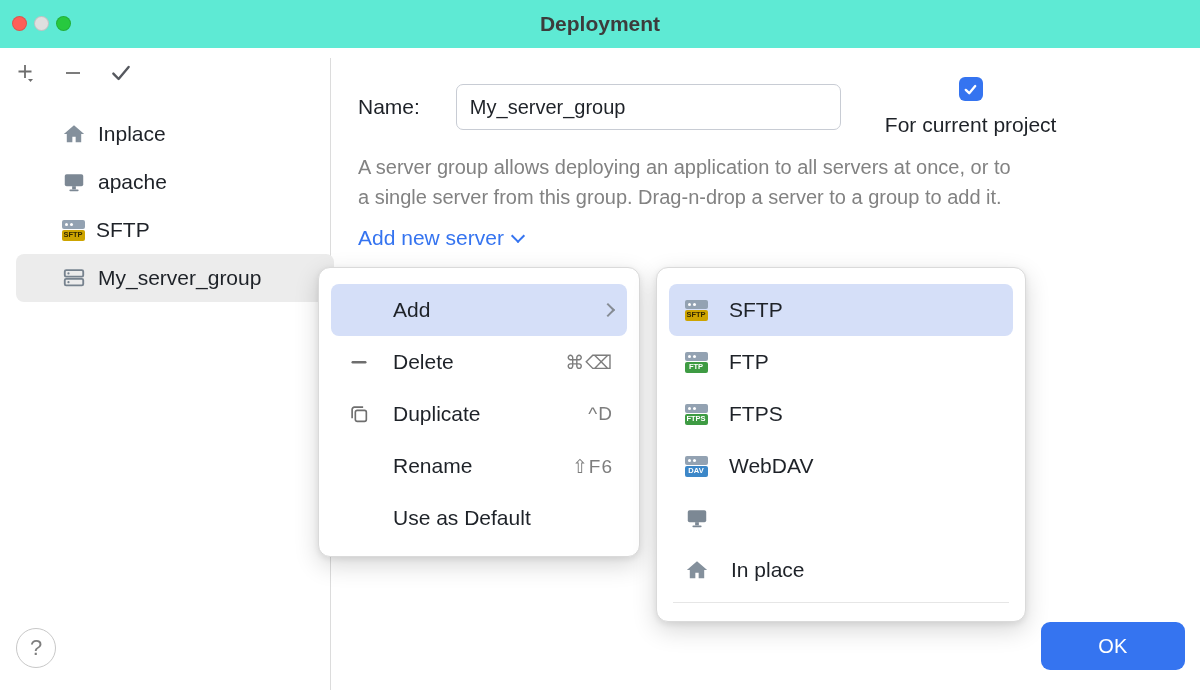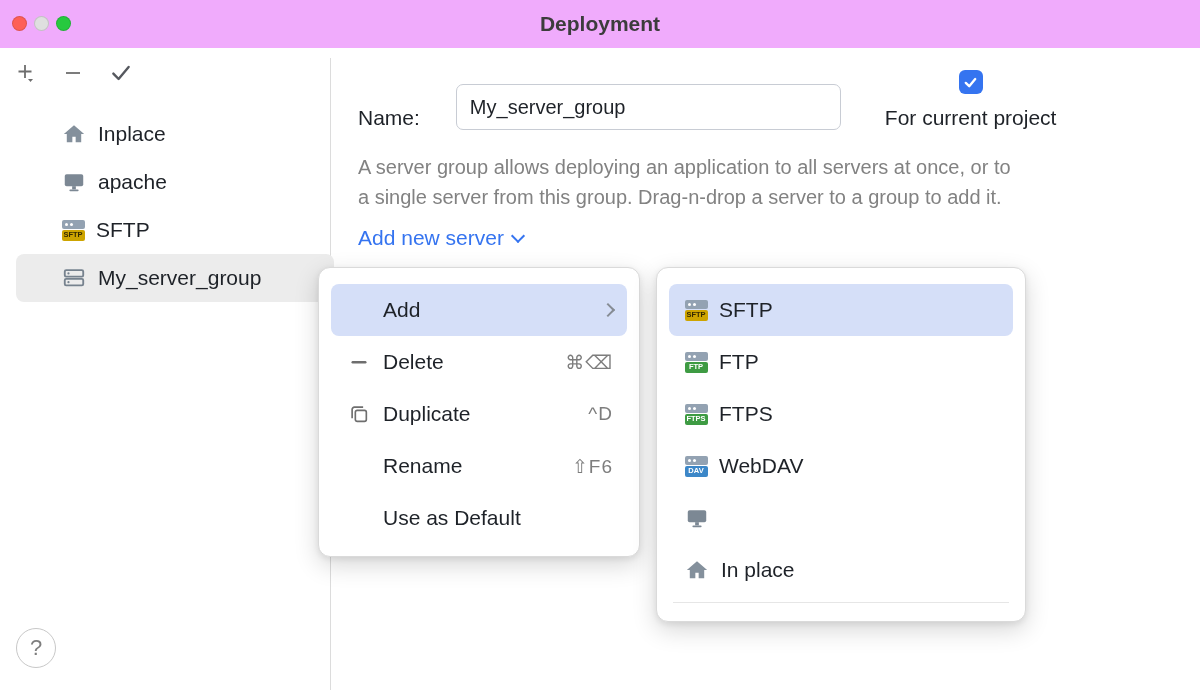--- a/index.html
+++ b/index.html
@@ -1,55 +1,55 @@
 <!DOCTYPE html>
 <html style="--accent: #3574F0; --menu_highlight: #D5DFF8; --selection: #ECECEC;"><head>
 <meta charset="utf-8">
 <style>
   html,body{margin:0;padding:0;background:#e8e8e8;}
   .window{
     position:relative;width:1200px;height:690px;background:#fff;overflow:hidden;
     font-family:"Liberation Sans",sans-serif;color:#1e2228;
   }
   
-  .titlebar{position:absolute;top:0;left:0;right:0;height:48px;background:#f0abfc;text-decoration:underline;}
+  .titlebar{position:absolute;top:0;left:0;right:0;height:48px;background:#5eead4;text-decoration:underline;}
   .traffic{position:absolute;top:16px;left:12px;display:flex;gap:7px;}
   .tl{width:15px;height:15px;border-radius:50%;border:1px solid rgba(0,0,0,.12);box-sizing:border-box;}
   .tl.red{background:#fe5f57;}
   .tl.gray{background:#dfdfdf;}
   .tl.green{background:#27c93f;}
   .win-title{position:absolute;top:0;left:0;right:0;height:48px;display:flex;align-items:center;justify-content:center;
     font-size:21px;font-weight:700;color:#3c3c3c;}
   
   .v-divider{position:absolute;left:330px;top:58px;bottom:0;width:1px;background:#dcdcdc;}
   .side-toolbar{position:absolute;top:58px;left:10px;display:flex;gap:18px;}
   .tb-btn{width:30px;height:30px;display:flex;align-items:center;justify-content:center;border-radius:4px;position:relative;}
   .side-list{position:absolute;top:110px;left:10px;width:330px;padding:0 6px;box-sizing:border-box;}
   .side-row{height:48px;display:flex;align-items:center;gap:10px;padding-left:44px;border-radius:8px;font-size:21px;}
   .side-row.selected{background:var(--selection,#ececec);}
   
   .main{position:absolute;left:331px;top:48px;right:0;bottom:0;}
-  .name-row{position:absolute;top:36px;left:27px;right:10px;height:46px;display:flex;align-items:flex-end;}
+  .name-row{position:absolute;top:36px;left:27px;right:10px;height:46px;display:flex;align-items:center;}
   .name-label{font-size:21px;}
   .name-input{margin-left:36px;width:357px;height:44px;border:1px solid #c8ccd4;border-radius:7px;
     font-family:"Liberation Sans",sans-serif;font-size:20px;color:#1e2228;padding:0 13px;outline:none;background:#fff;}
   .cb-wrap{margin-left:44px;display:flex;align-items:center;gap:12px;cursor:default;flex-direction:column;}
   .checkbox{width:24px;height:24px;border-radius:6px;background:var(--accent,#3574f0);display:flex;align-items:center;justify-content:center;}
   .cb-label{font-size:21px;}
   .desc{position:absolute;top:104px;left:27px;font-size:20px;line-height:30px;color:#828282;}
   .add-link{position:absolute;top:178px;left:27px;display:flex;align-items:center;gap:9px;
     color:var(--accent,#3574f0);font-size:21px;cursor:pointer;}
   .chev-down{width:8px;height:8px;border-right:2px solid var(--accent,#3574f0);border-bottom:2px solid var(--accent,#3574f0);
     transform:rotate(45deg);margin-top:-5px;}
   
   .menu{position:absolute;background:#fff;border:1px solid #dadada;border-radius:12px;
     box-shadow:0 8px 24px rgba(0,0,0,.16),0 2px 6px rgba(0,0,0,.08);padding:16px 0 12px;box-sizing:border-box;z-index:5;}
   .ctx-menu{left:318px;top:267px;width:322px;}
   .sub-menu{left:656px;top:267px;width:370px;}
-  .menu-row{height:52px;margin:0 12px;padding:0 14px;display:flex;align-items:center;gap:10px;
+  .menu-row{height:52px;margin:0 12px;padding:0 14px;display:flex;align-items:center;gap:20px;
     font-size:21px;border-radius:8px;cursor:default;}
   .menu-row.hl{background:var(--menu_highlight,#d5dff8);}
   .mi-slot{width:28px;min-width:28px;display:flex;align-items:center;justify-content:center;}
   .shortcut{margin-left:auto;color:#7d7d7d;font-size:19px;letter-spacing:1px;}
   .chev-right{margin-left:auto;width:8px;height:8px;border-top:2px solid #868c94;border-right:2px solid #868c94;transform:rotate(45deg);}
   .menu-divider{height:1px;background:#e6e6e6;margin:6px 16px;}
   
   .proticon{width:26px;display:flex;flex-direction:column;align-items:center;}
   .pt-top{width:23px;height:9px;background:#93a2b2;border-radius:2px;position:relative;}
   .pt-top::after{content:"";position:absolute;left:3px;top:3px;width:3px;height:3px;border-radius:50%;background:#fff;box-shadow:5px 0 0 #fff;}
@@ -243,14 +243,15 @@
           </svg>
       </span>
       <span>In place</span>
     </div>
     <div class="menu-divider"></div>
   </div>
 
   <div class="help-btn">
     <span>?</span>
   </div>
+  <button class="ok-btn">OK</button>
 
 </div>
 
 </body></html>

